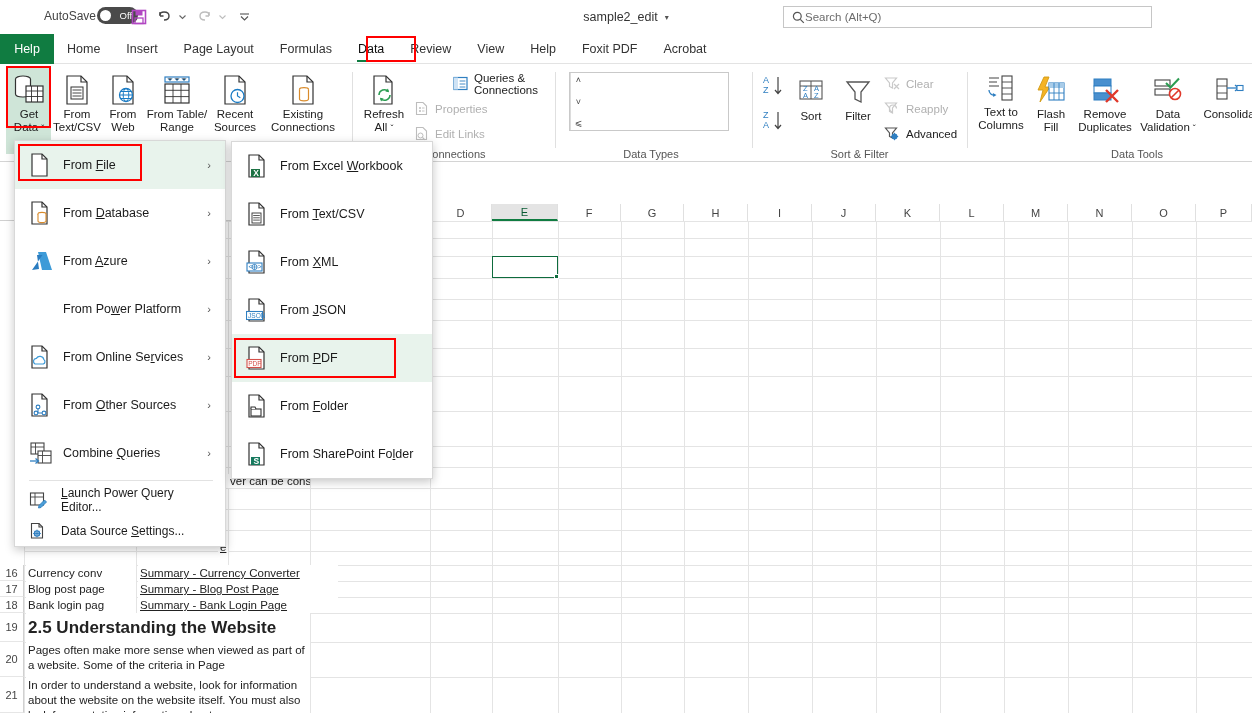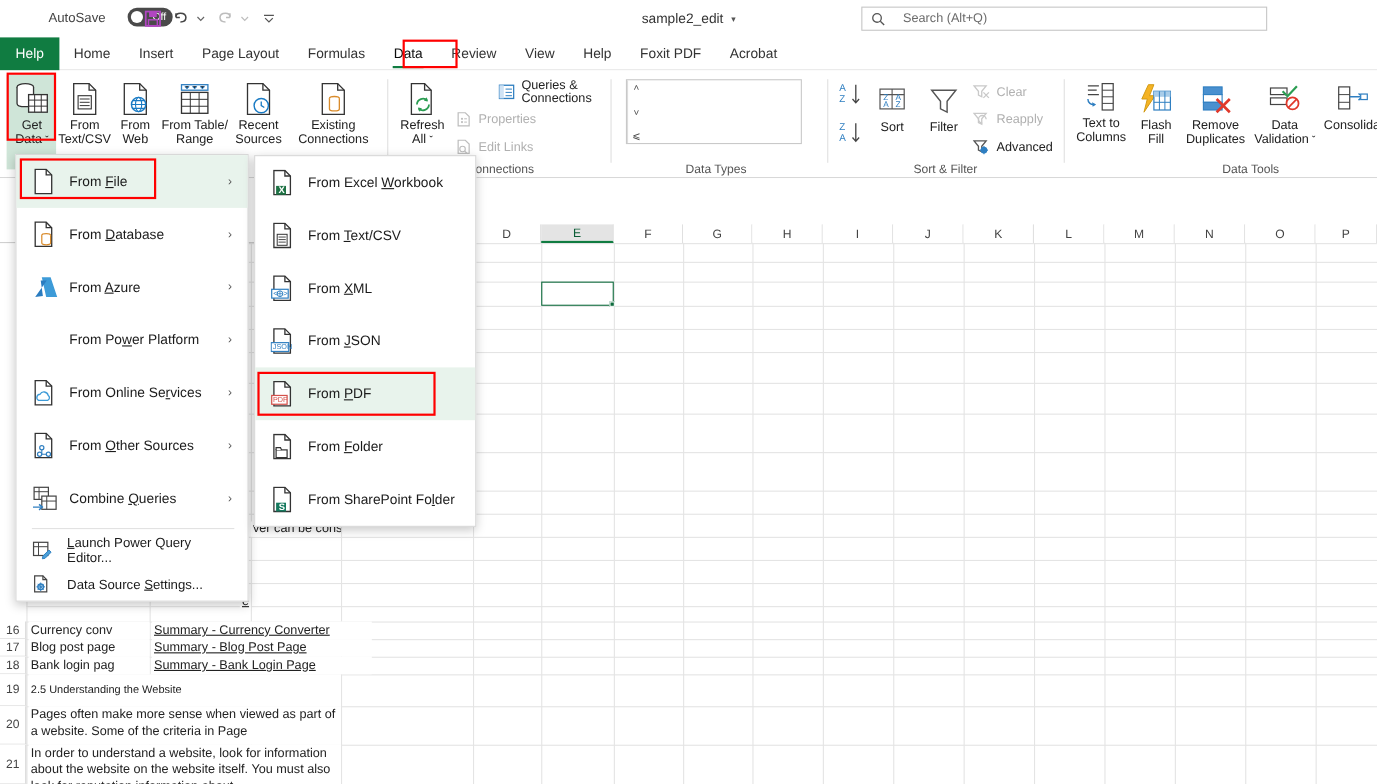--- a/index.html
+++ b/index.html
@@ -13,21 +13,21 @@
   }
   .app { position: relative; width: 1252px; height: 713px; }
 
   
   .titlebar {
     position: absolute; left: 0; top: 0; width: 1252px; height: 34px;
     background: #ffffff;
   }
   .autosave-wrap {
     position: absolute; left: 44px; top: 7px;
-    display: flex; align-items: center; gap: 20px;
+    display: flex; align-items: center; gap: 1px;
   }
   .autosave-label { font-size: 12px; color: #444; }
   .autosave-toggle {
     width: 41px; height: 17px; border-radius: 9px;
     background: #4a4a4a; position: relative;
     display: flex; align-items: center;
   }
   .autosave-knob {
     position: absolute; left: 3px; width: 11px; height: 11px;
     border-radius: 50%; background: #ffffff;
@@ -42,21 +42,21 @@
   .qat-small { width: 13px; }
   .doc-title {
     position: absolute; left: 0; top: 0; width: 1252px; height: 34px;
     display: flex; align-items: center; justify-content: center;
     font-size: 12.5px; color: #333;
   }
   .doc-title .caret { margin-left: 7px; font-size: 8px; color: #555; }
   .searchbox {
     position: absolute; left: 783px; top: 6px; width: 369px; height: 22px;
     border: 1px solid #c6c6c6; background: #ffffff;
-    display: flex; align-items: center; padding: 0 8px; gap: 16px;
+    display: flex; align-items: center; padding: 0 8px; gap: 0;
   }
   .searchbox .ph { font-size: 11.5px; color: #6b6b6b; }
 
   
   .tabstrip {
     position: absolute; left: 0; top: 34px; width: 1252px; height: 30px;
     background: #ffffff; border-bottom: 1px solid #e3e3e3;
   }
   .tab-file {
     position: absolute; left: 0; top: 0; width: 54px; height: 30px;
@@ -145,21 +145,21 @@
     border-right: 1px solid #d0d0d0; border-bottom: 1px solid #e6e6e6;
   }
   .gridline-h { position: absolute; left: 24px; height: 1px; background: #e4e4e4; }
   .gridline-v { position: absolute; width: 1px; background: #e4e4e4; }
   .cell {
     position: absolute; font-size: 11.5px; color: #222;
     padding: 0 2px; overflow: hidden; white-space: nowrap;
     display: flex; align-items: center; background: #ffffff;
   }
   .cell.wrap { white-space: normal; align-items: flex-start; line-height: 15px; padding-top: 1px; }
-  .cell.bold { font-weight: normal; font-size: 10px; }
+  .cell.bold { font-weight: bold; font-size: 17px; }
   .cell.link { text-decoration: underline; }
   .selbox {
     position: absolute; border: 1.6px solid #0e6b3d; background: transparent;
   }
   .selhandle {
     position: absolute; width: 5px; height: 5px; background: #0e6b3d;
     border: 1px solid #ffffff;
   }
 
   

